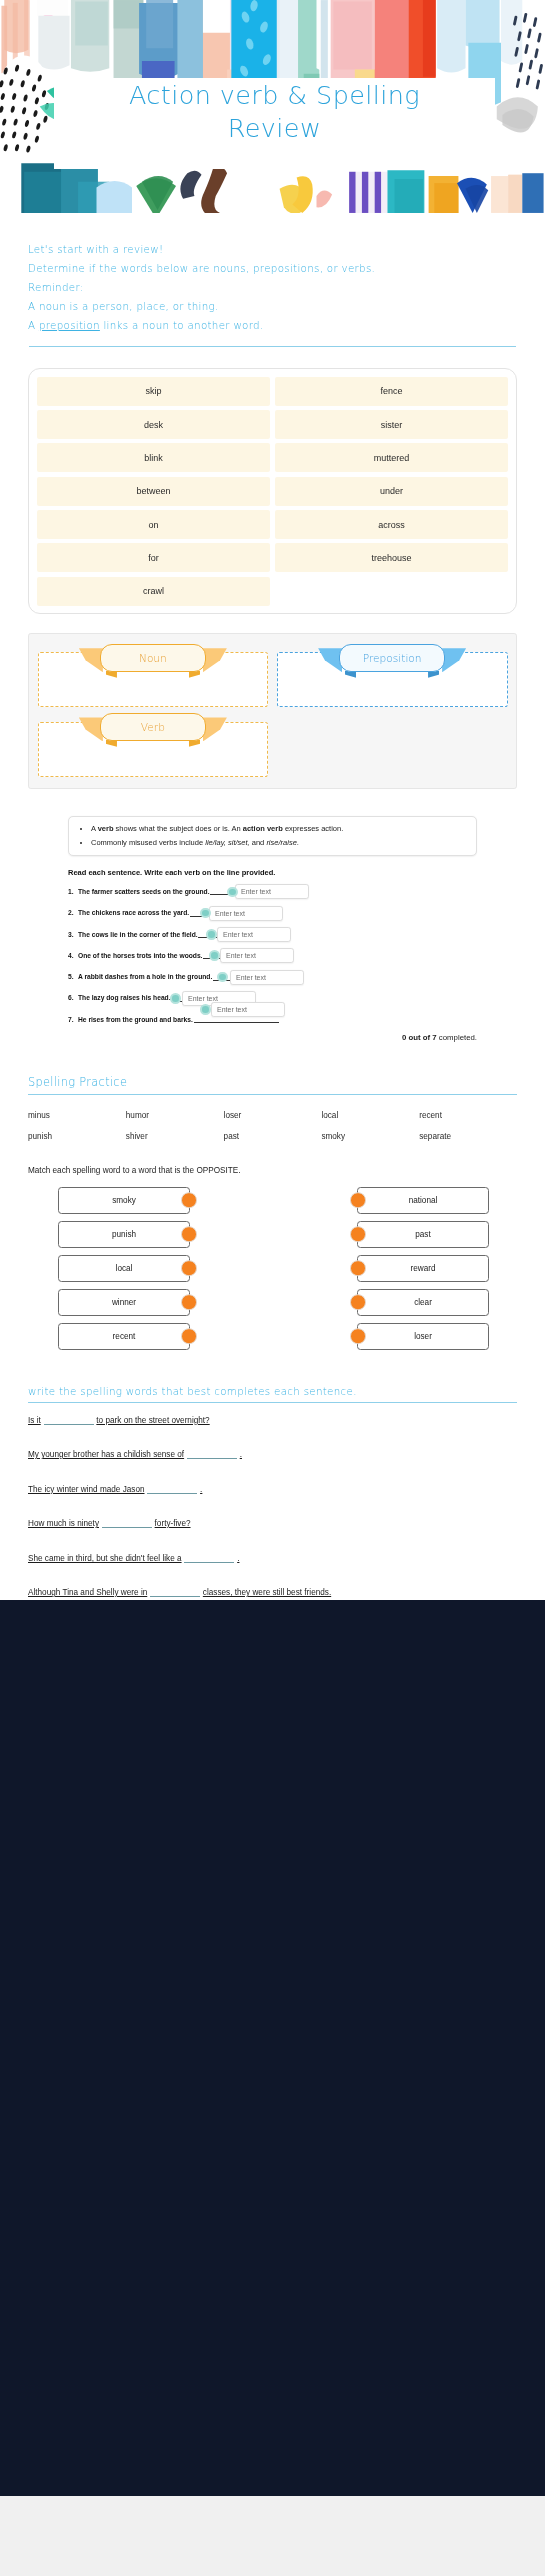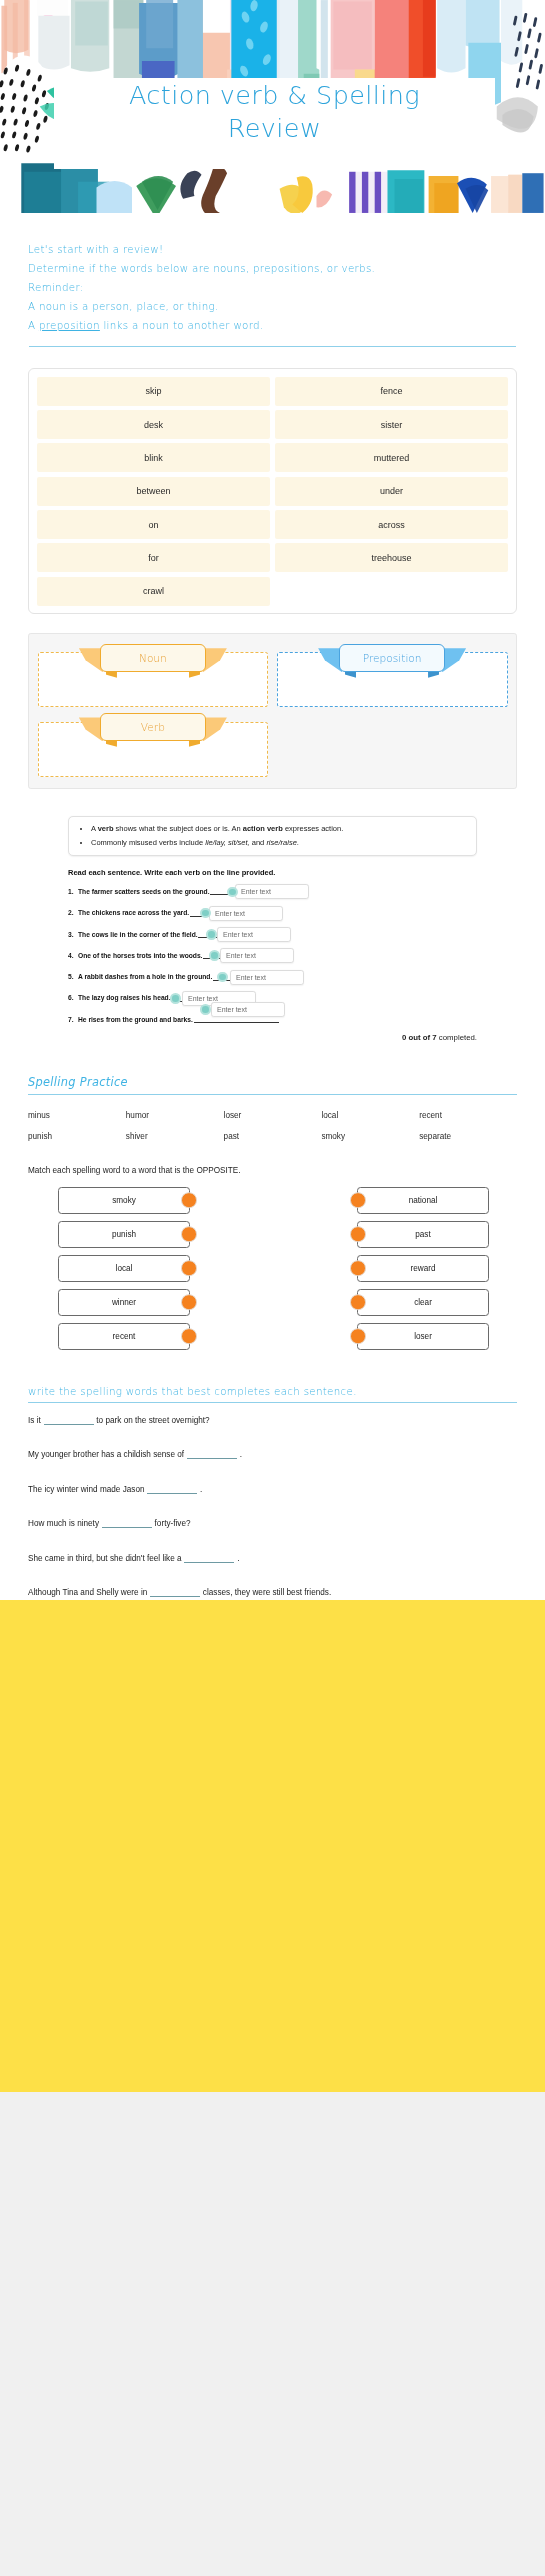--- a/index.html
+++ b/index.html
@@ -4,22 +4,22 @@
 <style>
   * { box-sizing: border-box; margin: 0; padding: 0; }
   html, body {
     width: 545px;
     background: #f0f0f0;
     font-family: "Liberation Sans", sans-serif;
   }
   .page {
     position: relative;
     width: 545px;
-    height: 2092px;
-    background: #fde047;
+    height: 2496px;
+    background: #0f172a;
     overflow: hidden;
   }
 
   
   .hero {
     position: relative;
     width: 545px;
     height: 213px;
     background: #ffffff;
     overflow: hidden;
@@ -63,21 +63,21 @@
   .rule-blue {
     height: 0.7px;
     background: #8fd0ea;
     margin: 11.4px 1.4px 0 1.4px;
   }
 
   
   .wordbank {
     margin: 21px 0 0 0;
     border: 0.7px solid #e3e3e3;
-    border-radius: 6px;
+    border-radius: 12px;
     background: #ffffff;
     padding: 7.8px;
   }
   .wb-grid {
     display: grid;
     grid-template-columns: 1fr 1fr;
     gap: 4.3px;
   }
   .wb-cell {
     background: #fdf6e3;
@@ -126,21 +126,21 @@
     background: #fbc978;
   }
   .ribbon .tail.l { left: -21px; clip-path: polygon(0 0, 100% 0, 100% 100%, 28% 50%); }
   .ribbon .tail.r { right: -21px; clip-path: polygon(0 0, 100% 0, 72% 50%, 0 100%); }
   .ribbon.blue .tail { background: #6fc1f0; }
   .ribbon .plate {
     position: absolute;
     inset: 0;
     background: #fdf8ea;
     border: 1.1px solid #f0ab2e;
-    border-radius: 6px;
+    border-radius: 12px;
     display: flex;
     align-items: center;
     justify-content: center;
     font-family: "DejaVu Sans", sans-serif;
     font-size: 10.6px;
     font-weight: 300;
     color: #e8a33c;
     z-index: 3;
   }
   .ribbon.blue .plate {
@@ -237,21 +237,21 @@
   }
   .completed {
     font-size: 7.8px;
     color: #222;
     margin-top: 2.8px;
     text-align: right;
   }
   .completed b { font-weight: bold; }
 
   
-  .sp-head { margin-top: 33px; font-style: italic; }
+  .sp-head { margin-top: 33px; }
   .sp-title { font-size: 11.4px; }
   .sp-rule { height: 0.7px; background: #8fd0ea; margin-top: 5.7px; }
   .sp-words {
     margin-top: 15.6px;
     display: grid;
     grid-template-columns: repeat(5, 1fr);
     row-gap: 12px;
     font-size: 8.2px;
     color: #2b2b2b;
   }
@@ -299,20 +299,21 @@
   
   .fill-head { margin-top: 35px; }
   .fill-title { font-size: 10.3px; }
   .fill-rule { height: 0.7px; background: #8fd0ea; margin-top: 5px; }
   .fill-list { margin-top: 11.4px; }
   .fill-item {
     font-size: 8.2px;
     color: #1c1c1c;
     line-height: 13.5px;
     margin-bottom: 21px;
+    text-decoration: underline;
   }
   .fill-blank {
     display: inline-block;
     width: 50px;
     border-bottom: 0.7px solid #6e9aa3;
     height: 10px;
     margin: 0 2.8px;
     vertical-align: -2.1px;
   }
 </style>

